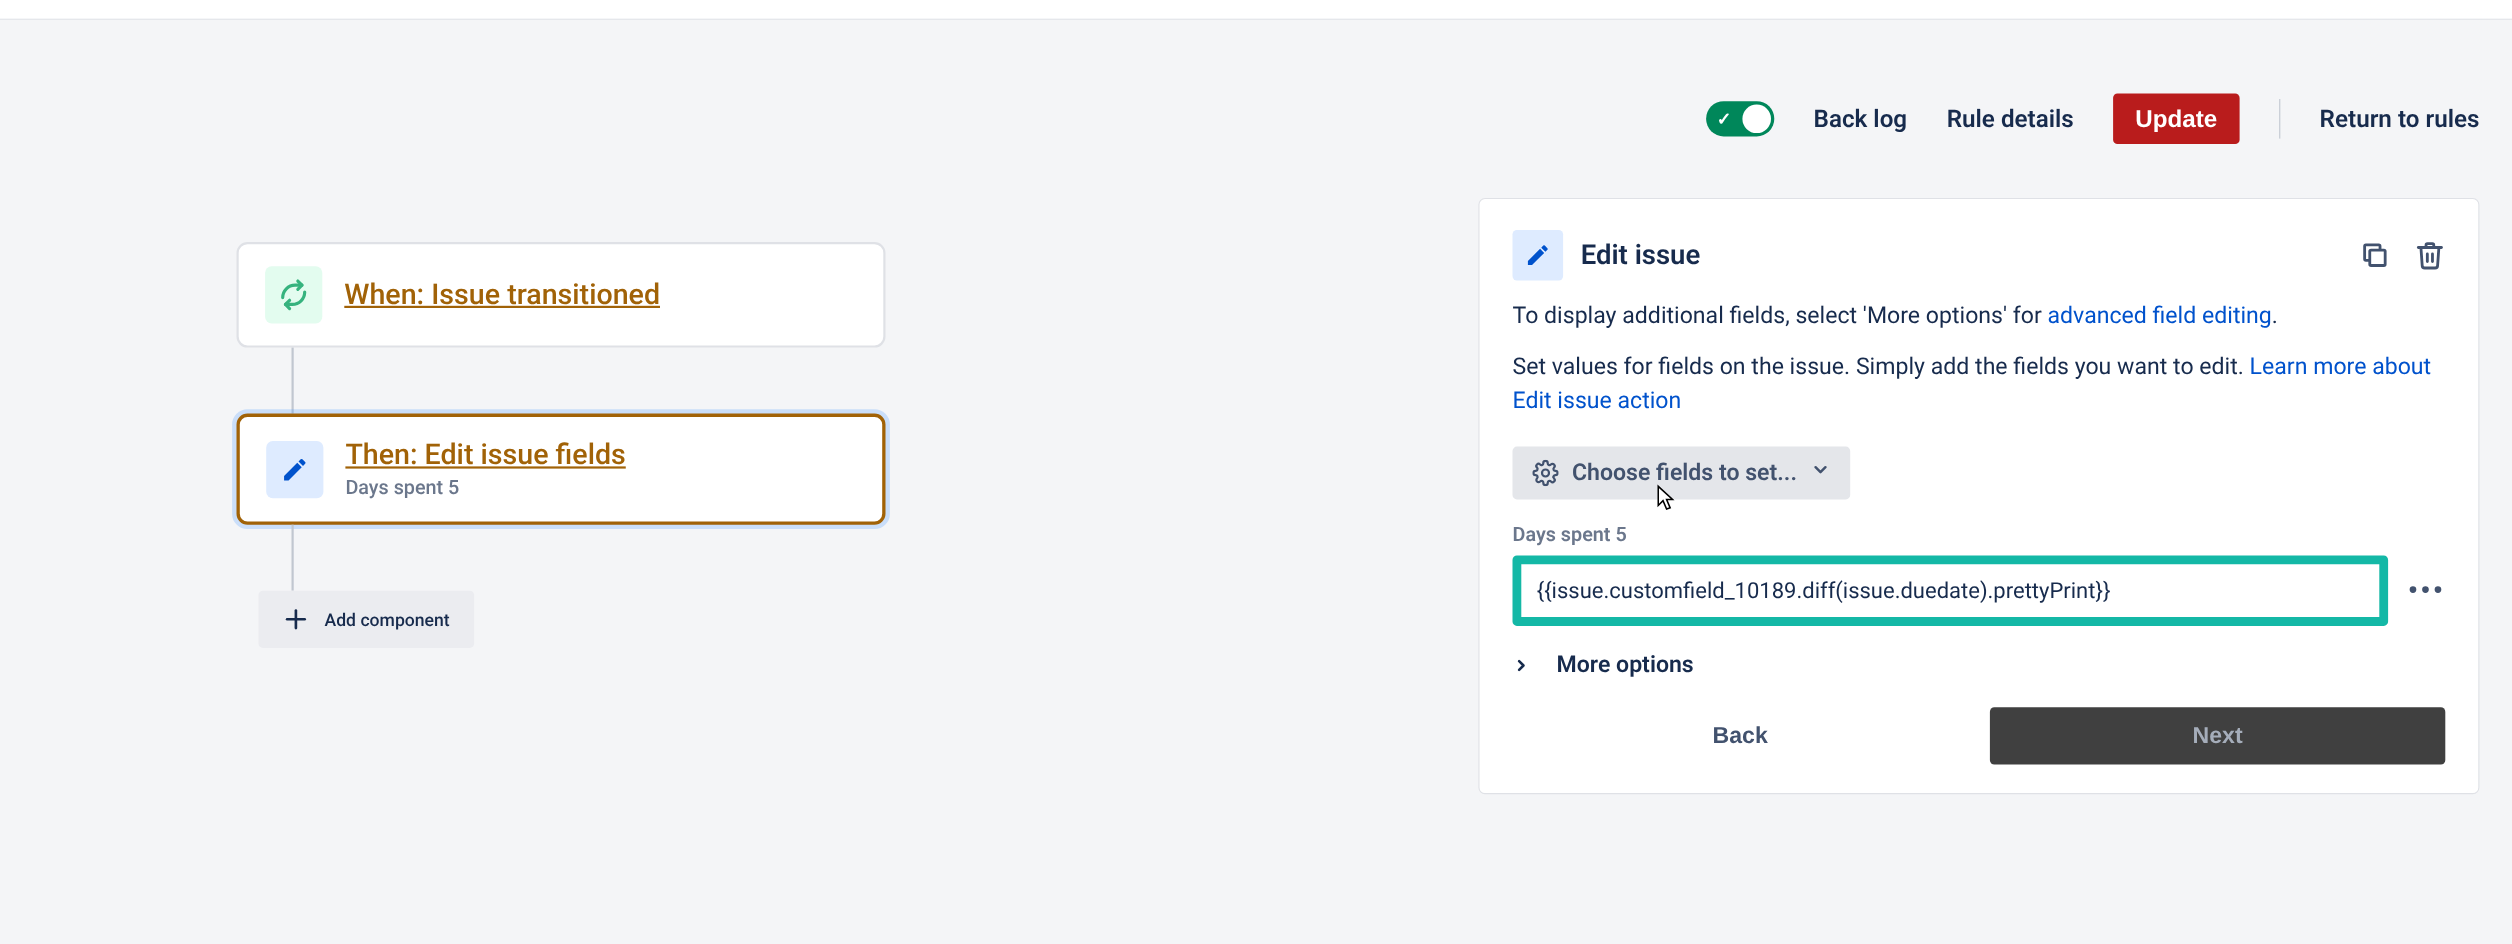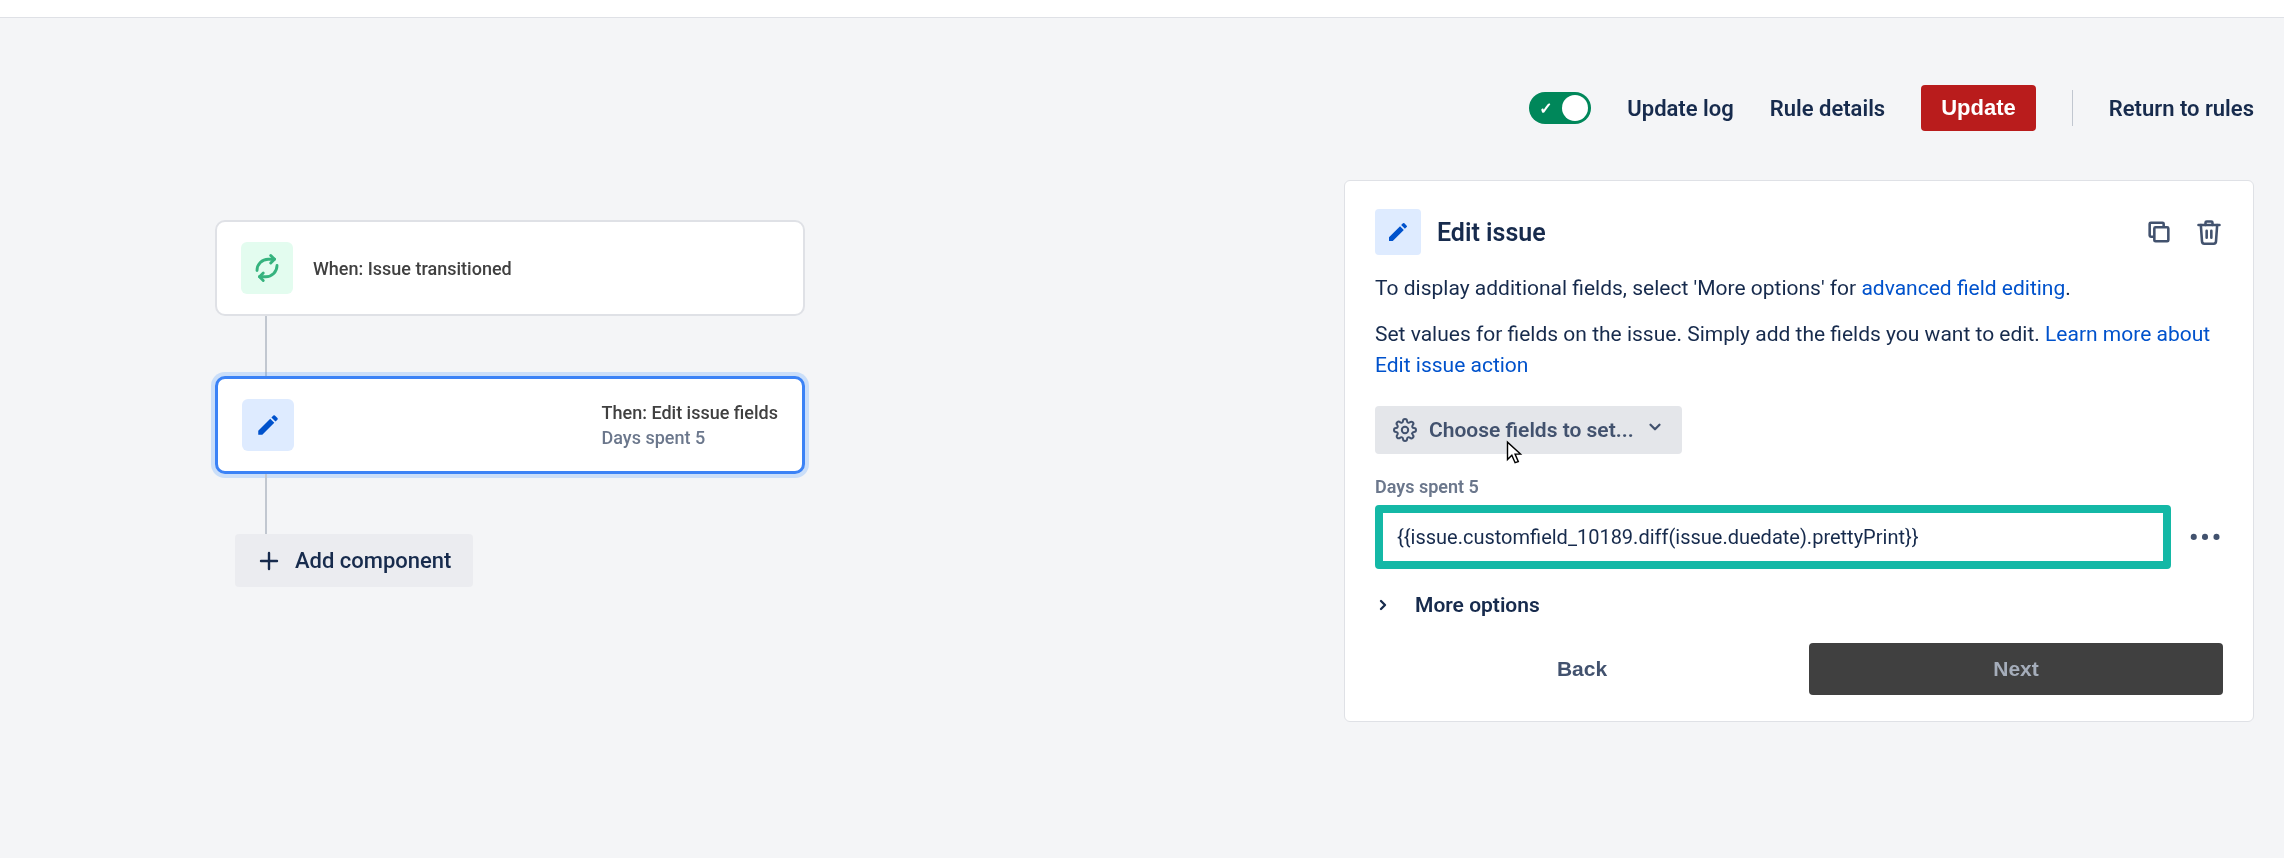--- a/index.html
+++ b/index.html
@@ -86,53 +86,52 @@
     background: #fff;
     border: 2px solid #dfe1e6;
     border-radius: 10px;
     padding: 20px 24px;
     display: flex;
     align-items: center;
     gap: 20px;
     width: 590px;
   }
   .node.selected {
-    border: 3px solid #3b82f6;
+    border: 3px solid #a16207;
     box-shadow: 0 0 0 4px rgba(76,154,255,0.25);
-    justify-content: space-between;
   }
   .node-icon {
     width: 52px;
     height: 52px;
     border-radius: 6px;
     display: flex;
     align-items: center;
     justify-content: center;
     flex-shrink: 0;
   }
   .trigger-icon { background: #E3FCEF; }
   .action-icon { background: #DEEBFF; }
-  .node-title { font-size: 18px; font-weight: 500; color: #404040; }
+  .node-title { font-size: 26px; font-weight: 500; color: #a16207; text-decoration: underline; }
   .node-sub { font-size: 18px; color: #6B778C; margin-top:4px; font-weight:500;}
   .connector {
     width: 2px;
     height: 60px;
     background: #c1c7d0;
     margin-left: 50px;
   }
   .add-component {
     margin-top: 0;
     margin-left: 20px;
     background: #ebecf0;
     border-radius: 4px;
     padding: 14px 22px;
     display: inline-flex;
     align-items: center;
     gap: 14px;
-    font-size: 22px;
+    font-size: 16px;
     font-weight: 500;
     color: #172B4D;
     cursor: pointer;
     width: auto;
   }
 
   
   .panel {
     position: absolute;
     right: 30px;
@@ -259,21 +258,21 @@
 </head>
 <body>
 
 <div class="topbar"></div>
 
 <div class="actionbar">
   <div class="toggle">
     <span class="check">✓</span>
     <span class="knob"></span>
   </div>
-  <span class="action-link">Update log</span>
+  <span class="action-link">Back log</span>
   <span class="action-link">Rule details</span>
   <button class="btn-primary">Update</button>
   <div class="vdiv"></div>
   <span class="action-link">Return to rules</span>
 </div>
 
 <div class="flow">
 
   <div class="node">
     <div class="node-icon trigger-icon">

